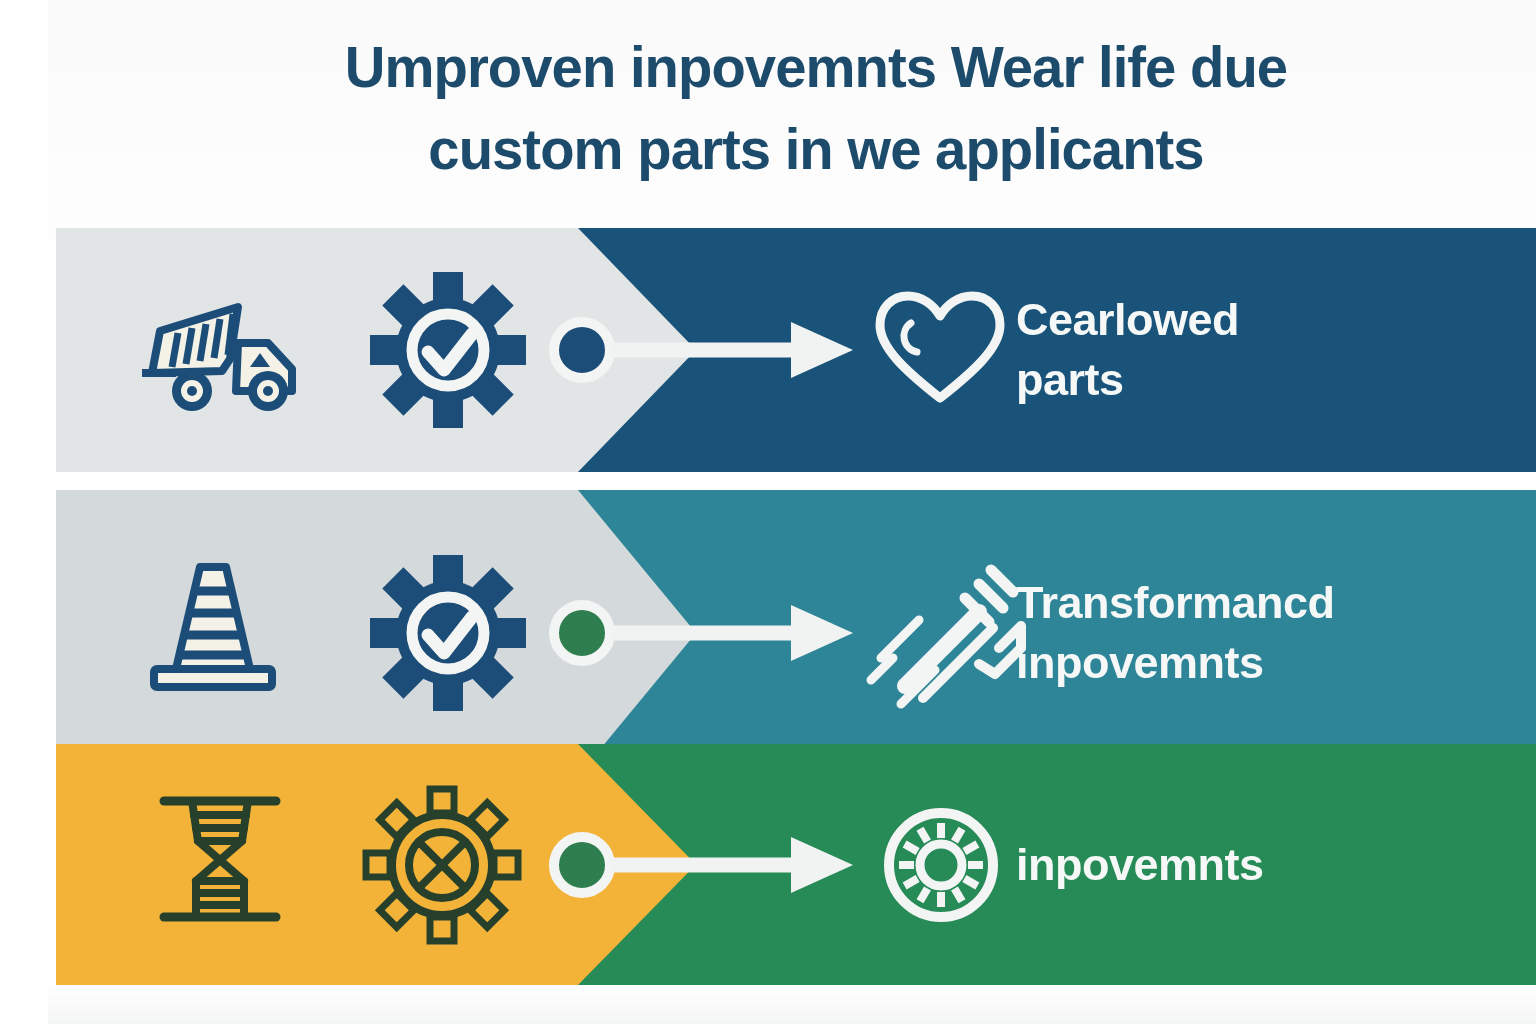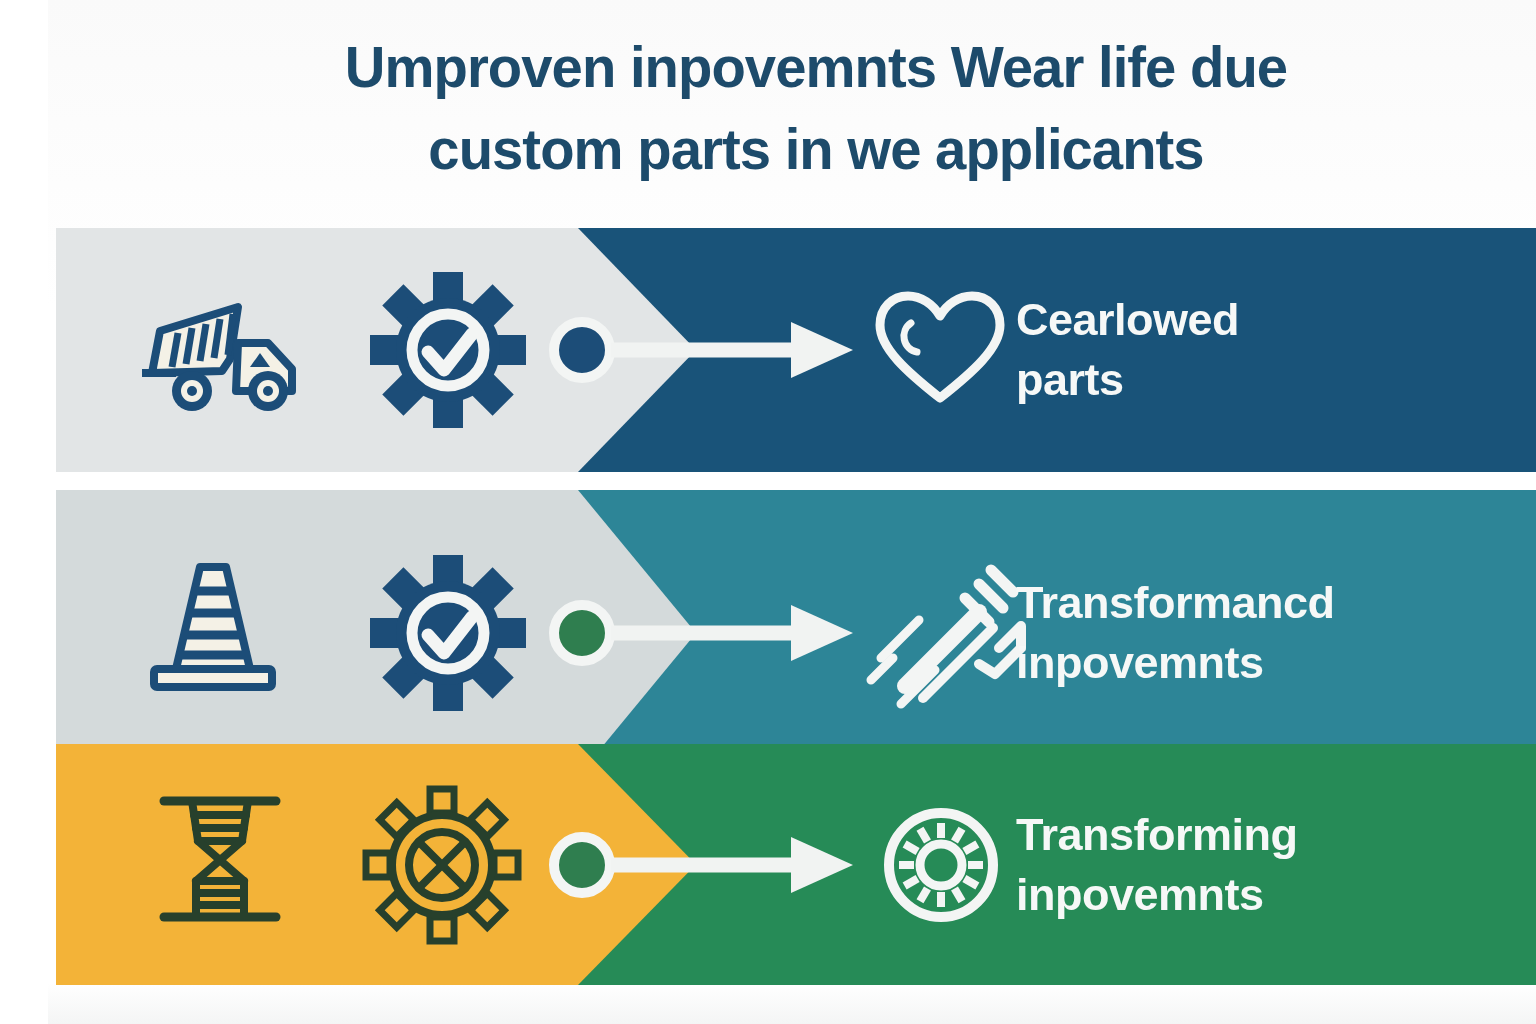--- a/index.html
+++ b/index.html
@@ -225,18 +225,17 @@
         <line x1="65" y1="23" x2="65" y2="38" transform="rotate(180,65,65)"></line>
         <line x1="65" y1="23" x2="65" y2="38" transform="rotate(210,65,65)"></line>
         <line x1="65" y1="23" x2="65" y2="38" transform="rotate(240,65,65)"></line>
         <line x1="65" y1="23" x2="65" y2="38" transform="rotate(270,65,65)"></line>
         <line x1="65" y1="23" x2="65" y2="38" transform="rotate(300,65,65)"></line>
         <line x1="65" y1="23" x2="65" y2="38" transform="rotate(330,65,65)"></line>
       </g>
     </svg>
 
     <div class="label">
-      <span>Transforming</span>
       <span>inpovemnts</span>
     </div>
   </div>
 
 </div>
 
 </body></html>

